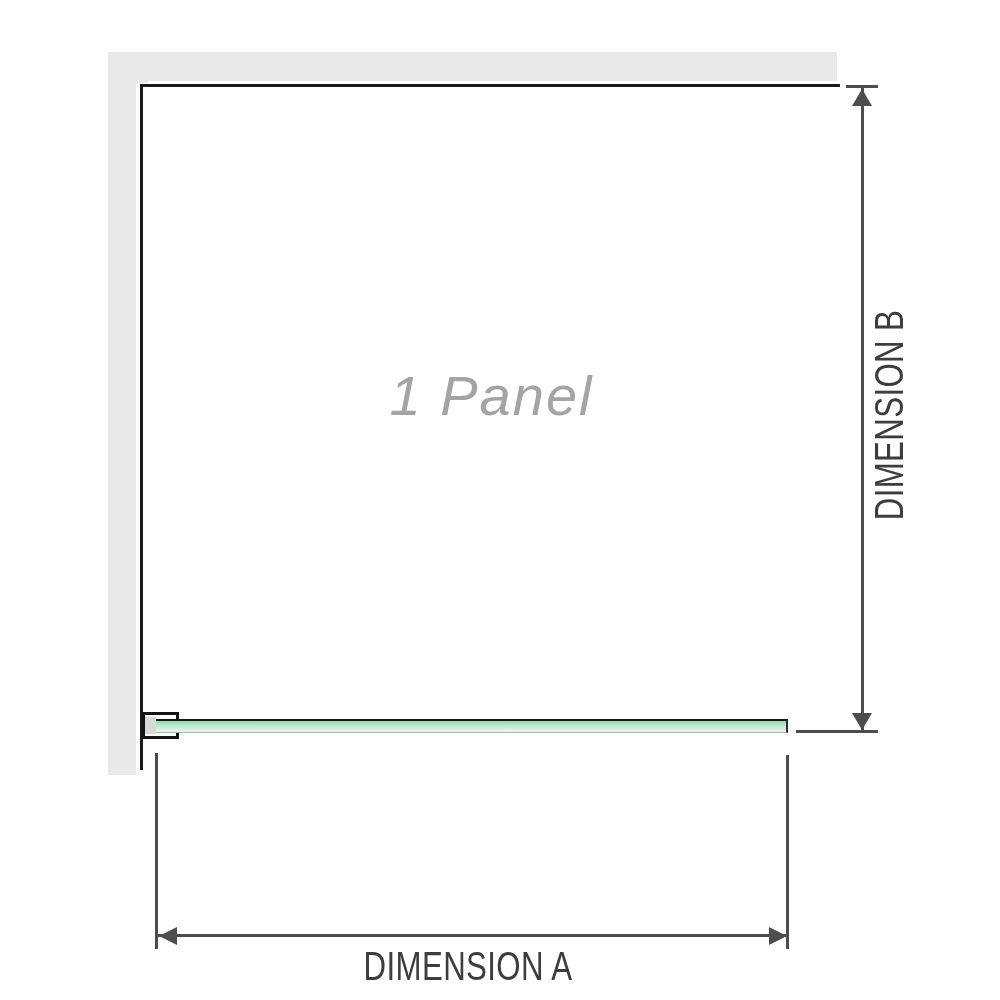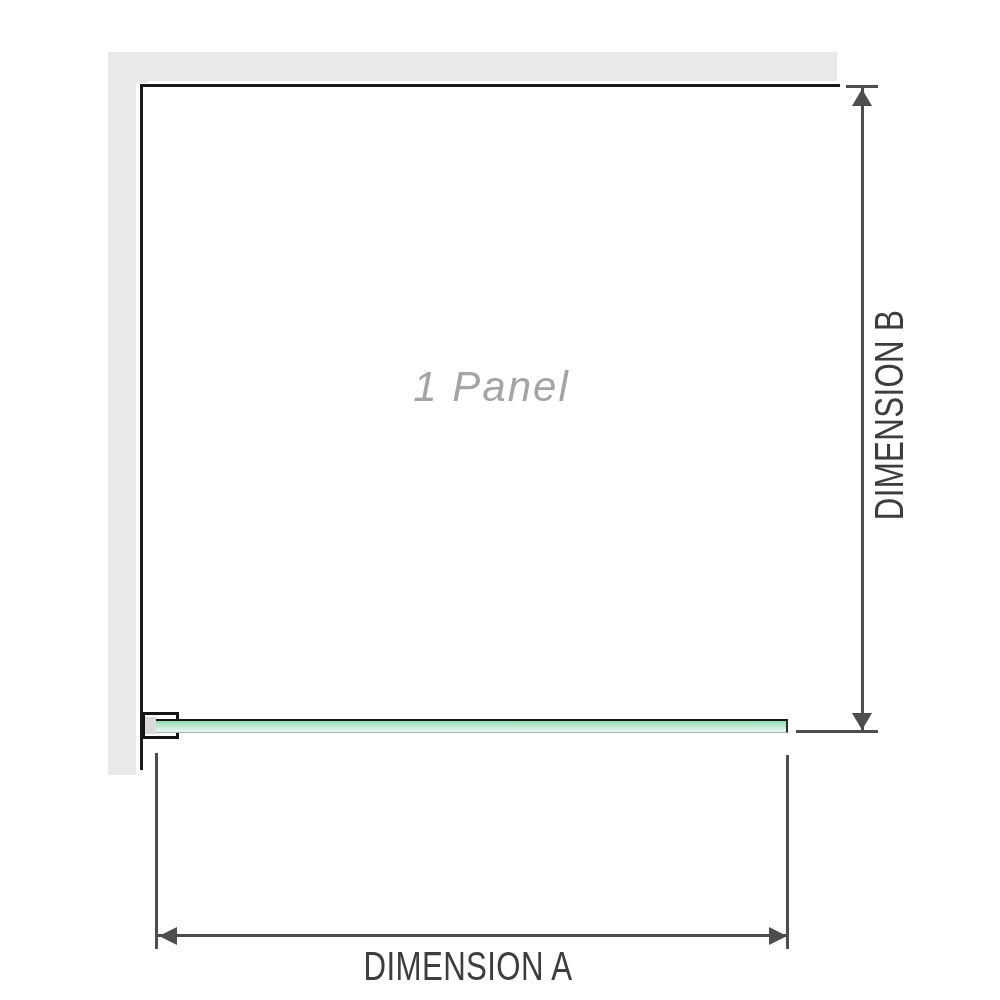--- a/index.html
+++ b/index.html
@@ -27,21 +27,21 @@
   .panel {
     left: 140px; top: 84px; width: 700px; height: 686px;
     box-sizing: border-box;
     border-top: 3px solid var(--panel-border, #1a1a1a);
     border-left: 3px solid var(--panel-border, #1a1a1a);
     background: #ffffff;
   }
   .panel-label {
     left: 0; right: 0; top: 276px;
     text-align: center;
-    font-size: 42px;
+    font-size: 56px;
     font-style: italic;
     font-weight: 400;
     letter-spacing: 2px;
     color: var(--panel-text, #a4a4a4);
   }
 
   
   .bracket {
     left: 142px; top: 712px; width: 37px; height: 27px;
     box-sizing: border-box;

